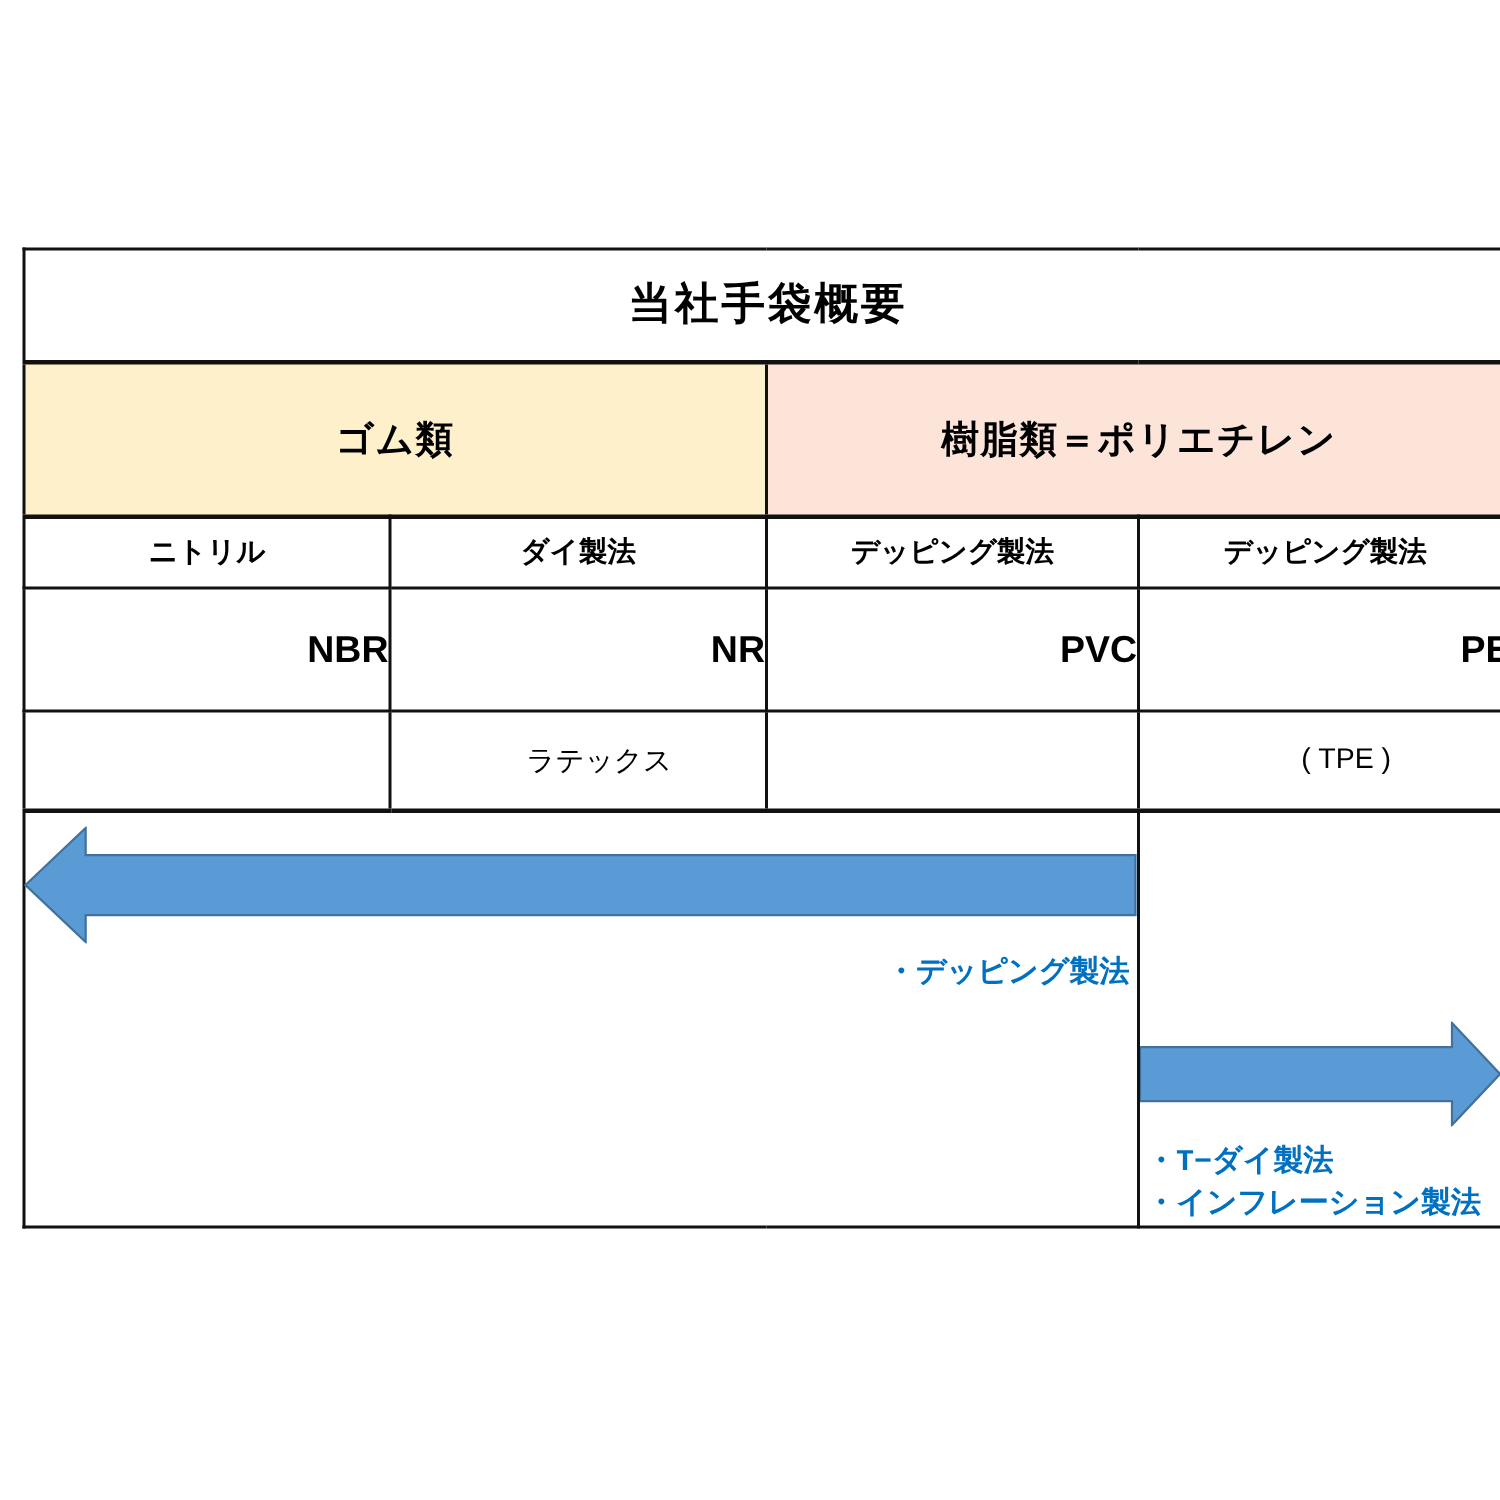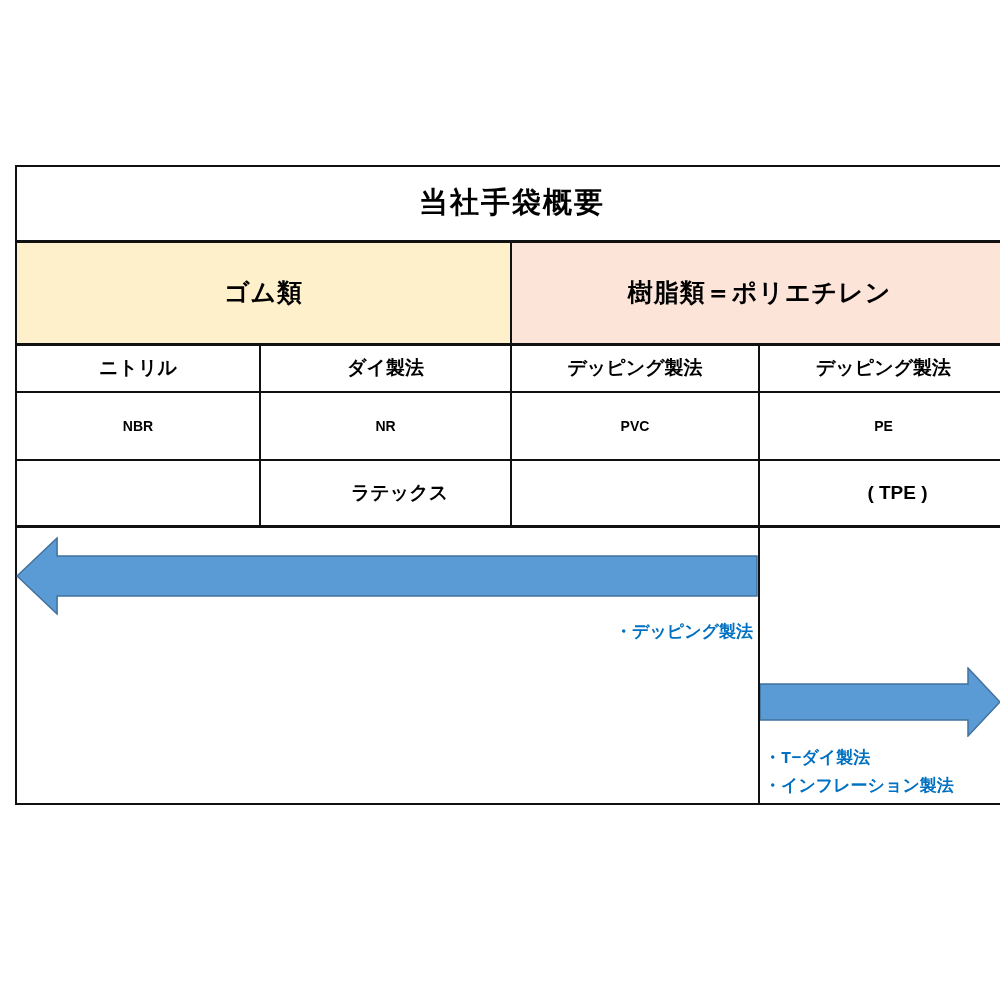--- a/index.html
+++ b/index.html
@@ -45,38 +45,38 @@
     font-size:25px;
     font-weight:bold;
     border-top:3px solid var(--line);
     border-bottom:3px solid var(--line);
     letter-spacing:1px;
     font-family:Liberation Serif, serif;
   }
   td.g-rubber{background:var(--yellow);}
   td.g-plastic{background:var(--pink);border-left:3px solid var(--line);}
   tr.name-row td{height:48px;font-size:19px;font-weight:bold;}
-  tr.code-row td{height:68px;font-size:14px;font-weight:bold;}
-  tr.extra-row td{height:66px;font-size:19px;font-weight:bold;border-bottom:3px solid var(--line);padding-left:28px;}
+  tr.code-row td{height:82px;font-size:25px;font-weight:bold;text-align:right;}
+  tr.extra-row td{height:66px;font-size:19px;font-weight:normal;border-bottom:3px solid var(--line);padding-left:28px;}
   td.group-divider{border-left:3px solid var(--line);}
   tr.process-row td{height:278px;position:relative;vertical-align:top;}
   td.proc-right{border-left:3px solid var(--line);font-family:Liberation Mono, monospace;}
   .arrow-left-svg{
     position:absolute;left:-1px;top:9px;
     width:calc(100% + 1px);height:78px;display:block;
   }
   .arrow-right-svg{
     position:absolute;left:0;top:139px;
     width:241px;height:70px;display:block;
   }
   .proc-label{
     position:absolute;
     color:var(--proc-blue);
     font-weight:bold;
-    font-size:17px;
+    font-size:20px;
     white-space:nowrap;
   }
   .label-dipping{right:5px;top:92px;}
   .label-tdie{left:4px;top:218px;}
   .label-inflation{left:4px;top:246px;}
 </style>
 </head>
 <body>
 
 <div class="canvas">

